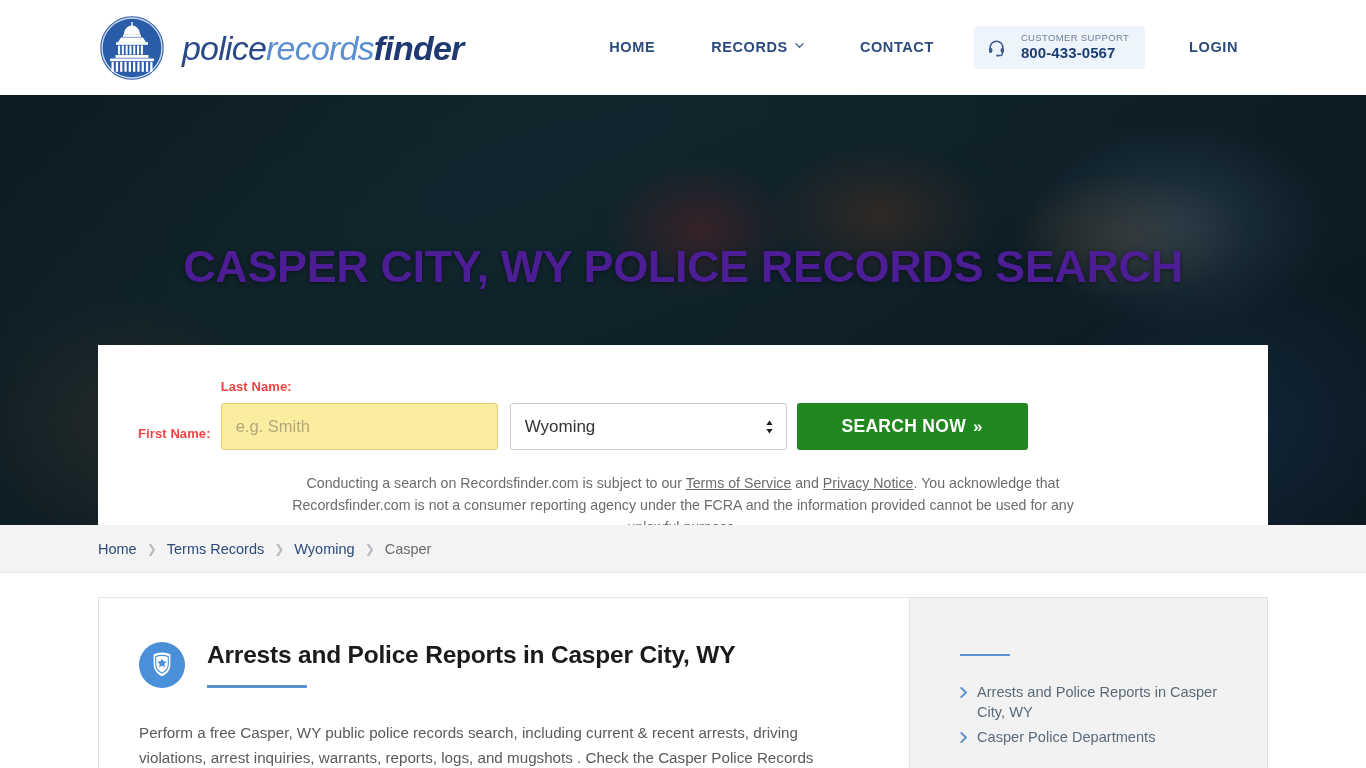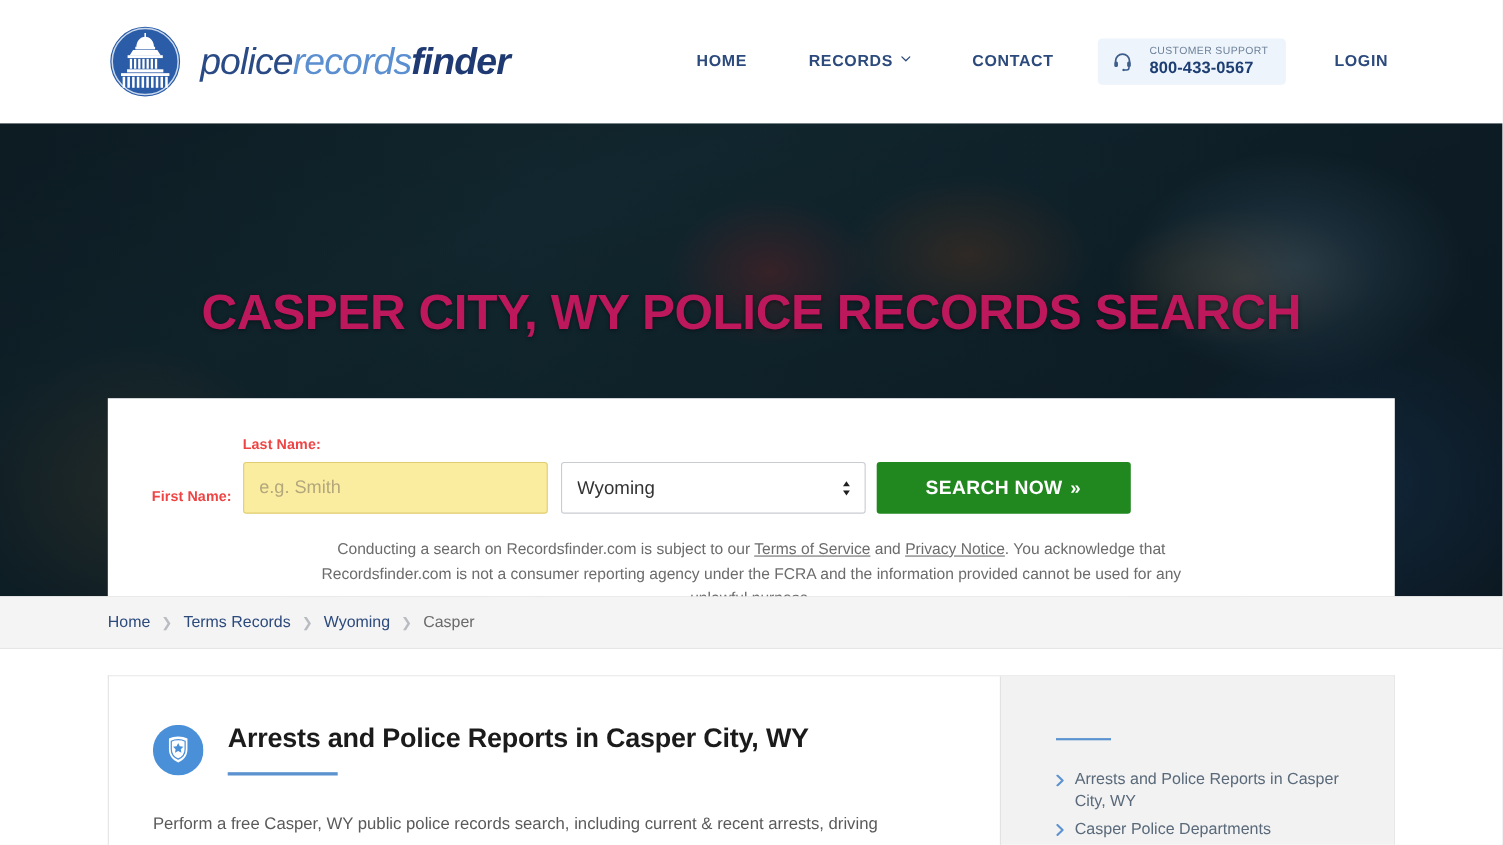--- a/index.html
+++ b/index.html
@@ -8,25 +8,25 @@
     width: 1366px;
     height: 768px;
     overflow: hidden;
     background: #ffffff;
     font-family: "Liberation Sans", sans-serif;
     -webkit-font-smoothing: antialiased;
   }
 
   
   .site-header {
-    height: 112px;
+    height: 95px;
     background: #ffffff;
     display: flex;
     align-items: center;
-    padding: 0 76px 0 96px;
+    padding: 0 100px 0 96px;
     position: relative;
     z-index: 20;
   }
 
   .brand {
     display: flex;
     align-items: center;
     gap: 14px;
     cursor: pointer;
   }
@@ -123,21 +123,21 @@
     inset: 0;
     background: rgba(18,32,38,0.34);
   }
 
   .hero-title {
     position: absolute;
     top: 146px;
     left: 0;
     right: 0;
     text-align: center;
-    color: #be185d;
+    color: #4c1d95;
     font-size: 45px;
     font-weight: 700;
     letter-spacing: -0.4px;
     text-shadow: 0 1px 4px rgba(0,0,0,0.45);
     z-index: 3;
     white-space: nowrap;
   }
 
   
   .search-card {

